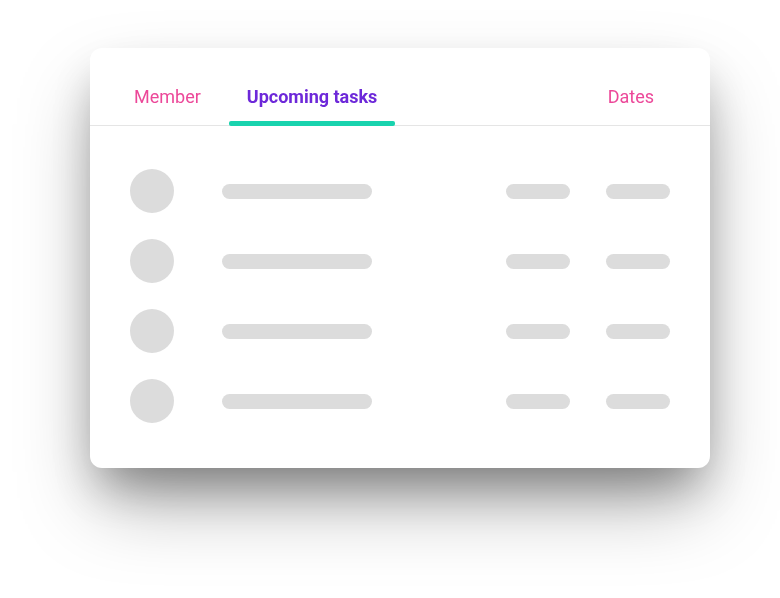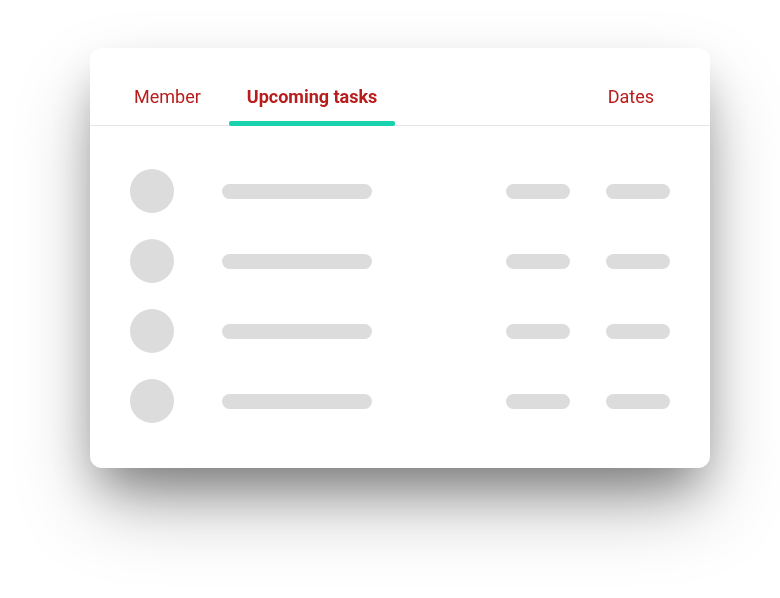--- a/index.html
+++ b/index.html
@@ -26,31 +26,31 @@
     }
     .tabs {
       display: flex;
       align-items: flex-end;
       height: 78px;
       border-bottom: 1px solid #e5e5e5;
       padding: 0 30px;
     }
     .tab {
       font-size: 18px;
-      color: #b91c1c;
+      color: #ec4899;
       padding: 0 8px 18px 8px;
       cursor: pointer;
       position: relative;
     }
     .tab.col-member {
       margin-left: 6px;
       margin-right: 30px;
     }
     .tab.col-tasks {
-      color: #b91c1c;
+      color: #6d28d9;
       font-weight: 700;
     }
     .tab.col-dates {
       margin-left: auto;
       margin-right: 18px;
     }
     .tab-underline {
       position: absolute;
       left: -10px;
       right: -10px;

